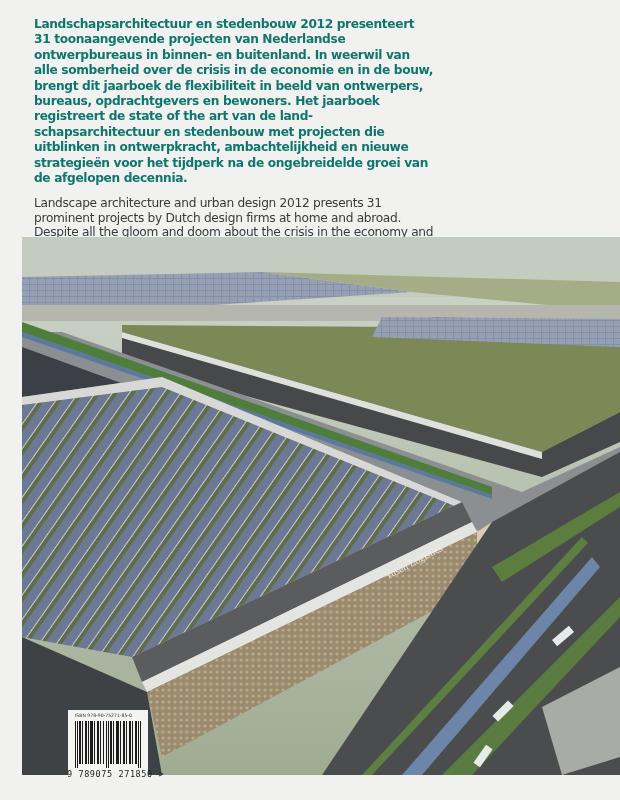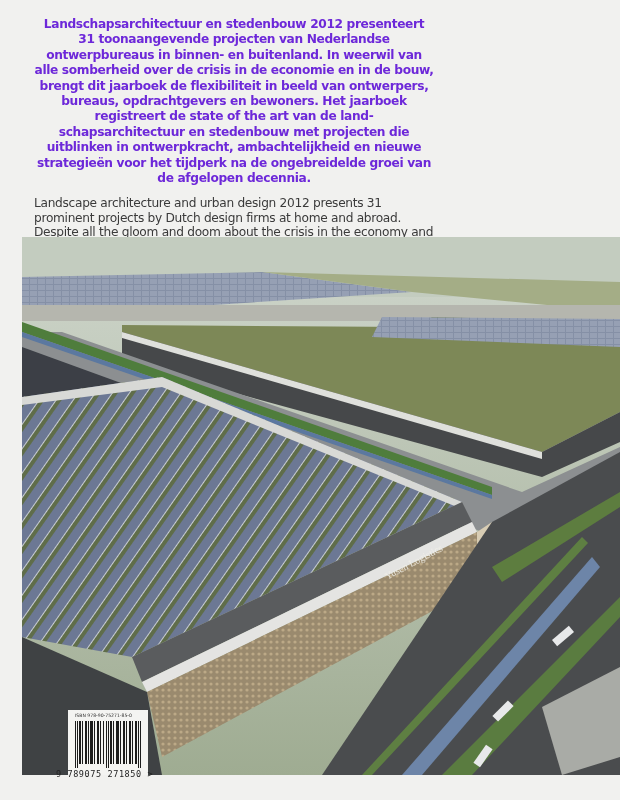--- a/index.html
+++ b/index.html
@@ -8,42 +8,42 @@
     background: #f1f1ef;
     font-family: "DejaVu Sans", sans-serif;
     position: relative;
   }
   .text-block {
     position: absolute; left: 34px; top: 17px; width: 400px;
     color: #2a2a2a;
   }
   .nl {
     font-weight: bold; font-size: 12.2px; line-height: 15.4px;
-    margin: 0; letter-spacing: -0.35px; color: #6d28d9; text-align: center;
+    margin: 0; letter-spacing: -0.35px; color: #0f766e;
   }
   .en {
     font-size: 12.2px; line-height: 14.2px; margin: 10px 0 0 0;
     letter-spacing: -0.3px; color: #3a3a3a;
   }
   .photo {
     position: absolute; left: 22px; top: 237px; width: 598px; height: 538px;
     overflow: hidden; background: #8d9a82;
   }
   .photo svg { display: block; }
   .barcode {
     position: absolute; left: 68px; top: 710px; width: 80px; height: 65px;
     background: #f4f4f2;
   }
   .isbn-text {
     position: absolute; left: 75px; top: 713px; font-size: 4.6px;
     font-family: "DejaVu Sans", sans-serif; color: #333; white-space: nowrap;
   }
   .bars { position: absolute; left: 75px; top: 721px; width: 66px; height: 47px; }
   .ean {
-    position: absolute; left: 56px; top: 769px; font-size: 8.5px;
+    position: absolute; left: 67px; top: 769px; font-size: 8.5px;
     font-family: "DejaVu Sans Mono", monospace; color: #222; letter-spacing: 0.6px;
     white-space: nowrap;
   }
   .sign {
     position: absolute; left: 383px; top: 572px; font-size: 10px;
     color: #f2f0e8; font-family: "Liberation Serif", serif;
     transform: rotate(-28deg); transform-origin: left top; white-space: nowrap;
     opacity: 0.9;
   }
 </style>

